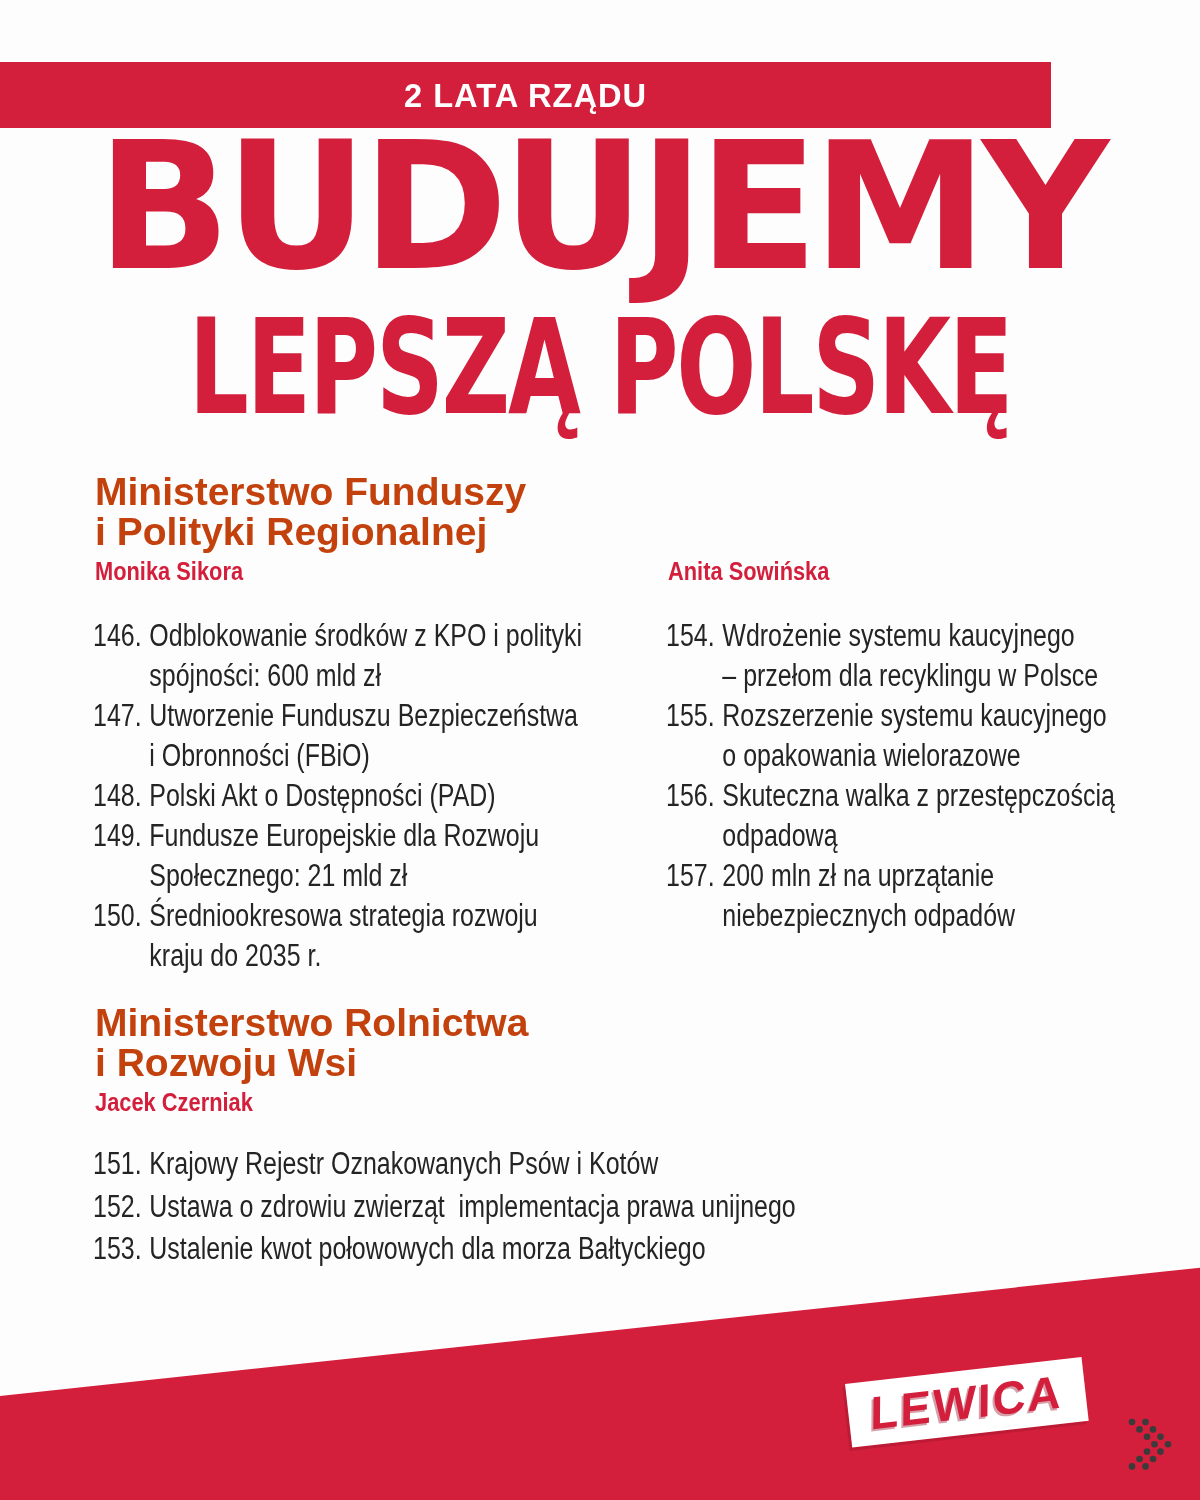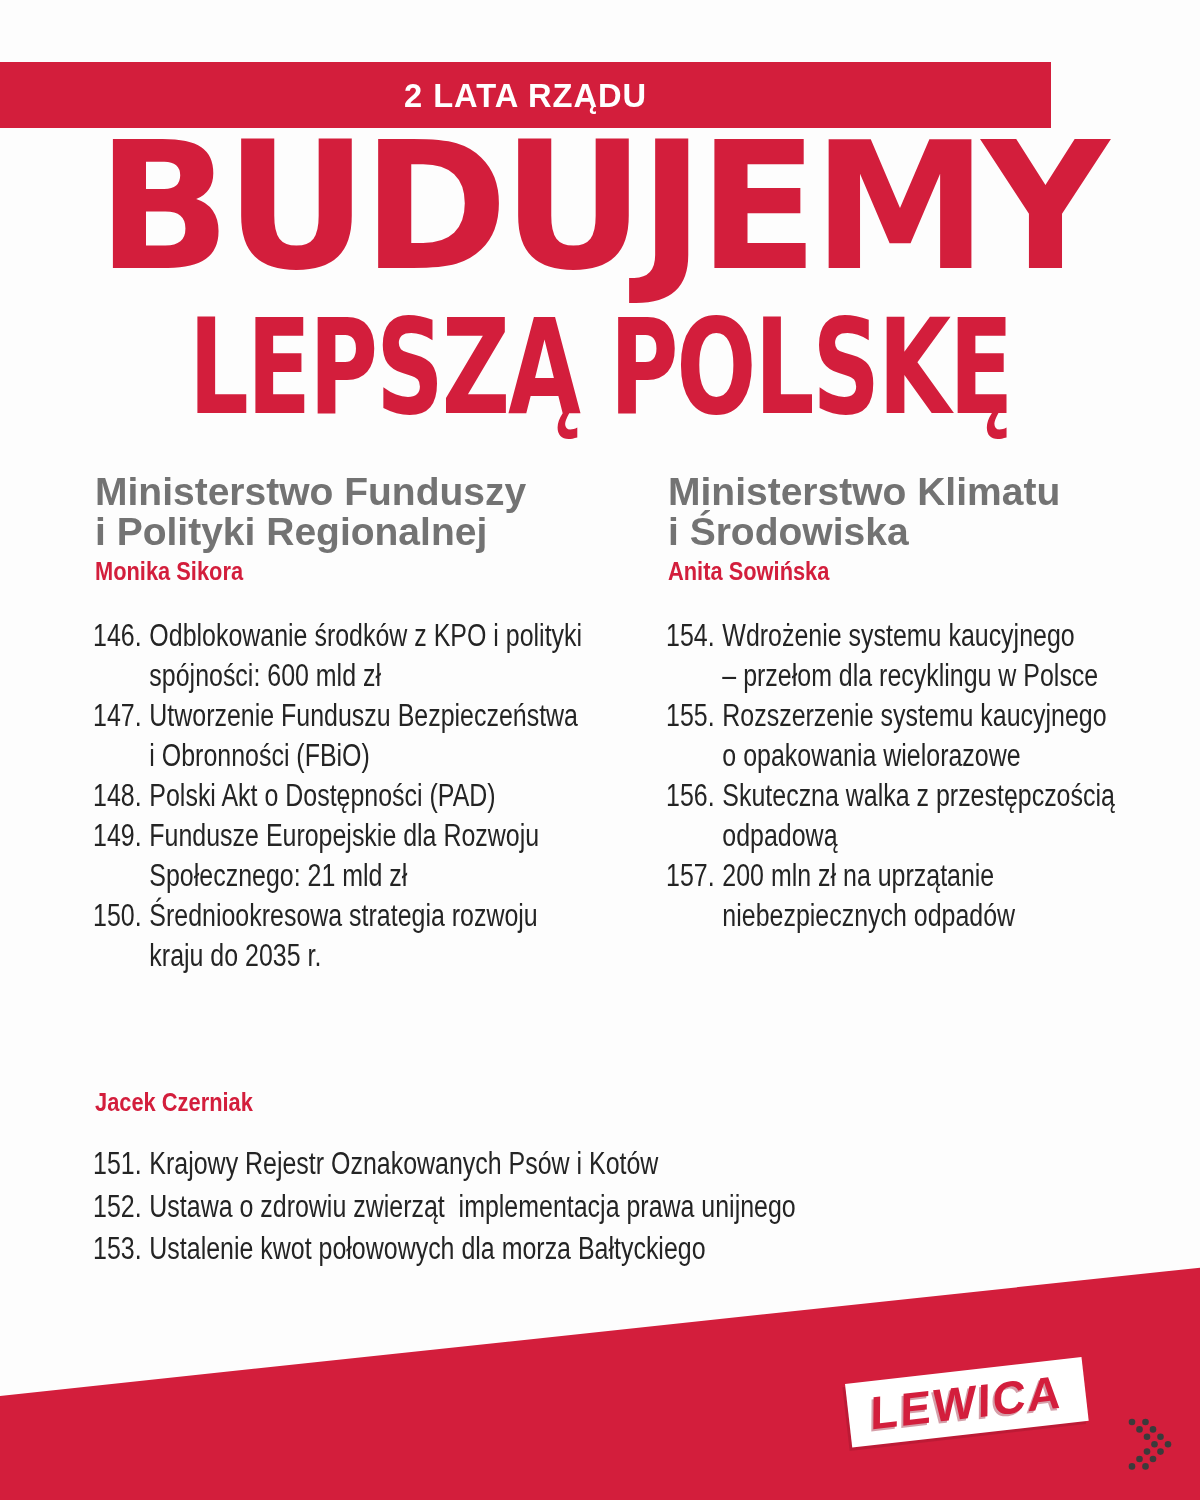--- a/index.html
+++ b/index.html
@@ -16,21 +16,21 @@
   
   .title-line1{position:absolute;left:0;top:120px;width:1200px;margin:0;text-align:center;
                font-family:"DejaVu Sans",sans-serif;font-weight:bold;color:#d31e3c;
                font-size:176px;line-height:1;letter-spacing:-6px;white-space:nowrap;}
   .title-line2{position:absolute;left:0;top:302px;width:1200px;margin:0;text-align:center;
                font-family:"DejaVu Sans",sans-serif;font-weight:bold;color:#d31e3c;
                font-size:131px;line-height:1;letter-spacing:-3px;white-space:nowrap;
                transform:scaleX(0.72);transform-origin:50% 0;}
 
   
-  .ministry{position:absolute;margin:0;font-size:39px;font-weight:bold;color:#737373;
+  .ministry{position:absolute;margin:0;font-size:39px;font-weight:bold;color:#c2410c;
             line-height:40px;white-space:pre-line;letter-spacing:0;}
   .minister{position:absolute;font-size:26px;font-weight:bold;color:#d31e3c;
             transform:scaleX(0.84);transform-origin:left top;white-space:nowrap;}
   .list{position:absolute;font-size:31px;color:#242424;line-height:40px;
         transform:scaleX(0.805);transform-origin:left top;}
   .item{display:flex;}
   .num{width:70px;flex-shrink:0;}
   .txt{white-space:pre-line;}
 
   .h-left  {left:95px;  top:472px; }
@@ -90,22 +90,20 @@
       <span class="txt">Fundusze Europejskie dla Rozwoju
 Społecznego: 21 mld zł</span>
     </div>
     <div class="item">
       <span class="num">150.</span>
       <span class="txt">Średniookresowa strategia rozwoju
 kraju do 2035 r.</span>
     </div>
   </div>
 
-  <h2 class="ministry h-right">Ministerstwo Klimatu
-i Środowiska</h2>
   <div class="minister n-right">Anita Sowińska</div>
   <div class="list l-right">
     <div class="item">
       <span class="num">154.</span>
       <span class="txt">Wdrożenie systemu kaucyjnego
 – przełom dla recyklingu w Polsce</span>
     </div>
     <div class="item">
       <span class="num">155.</span>
       <span class="txt">Rozszerzenie systemu kaucyjnego
@@ -116,20 +114,22 @@
       <span class="txt">Skuteczna walka z przestępczością
 odpadową</span>
     </div>
     <div class="item">
       <span class="num">157.</span>
       <span class="txt">200 mln zł na uprzątanie
 niebezpiecznych odpadów</span>
     </div>
   </div>
 
+  <h2 class="ministry h-bottom">Ministerstwo Rolnictwa
+i Rozwoju Wsi</h2>
   <div class="minister n-bottom">Jacek Czerniak</div>
   <div class="list l-bottom">
     <div class="item">
       <span class="num">151.</span>
       <span class="txt">Krajowy Rejestr Oznakowanych Psów i Kotów</span>
     </div>
     <div class="item">
       <span class="num">152.</span>
       <span class="txt">Ustawa o zdrowiu zwierząt &nbsp;implementacja prawa unijnego</span>
     </div>

